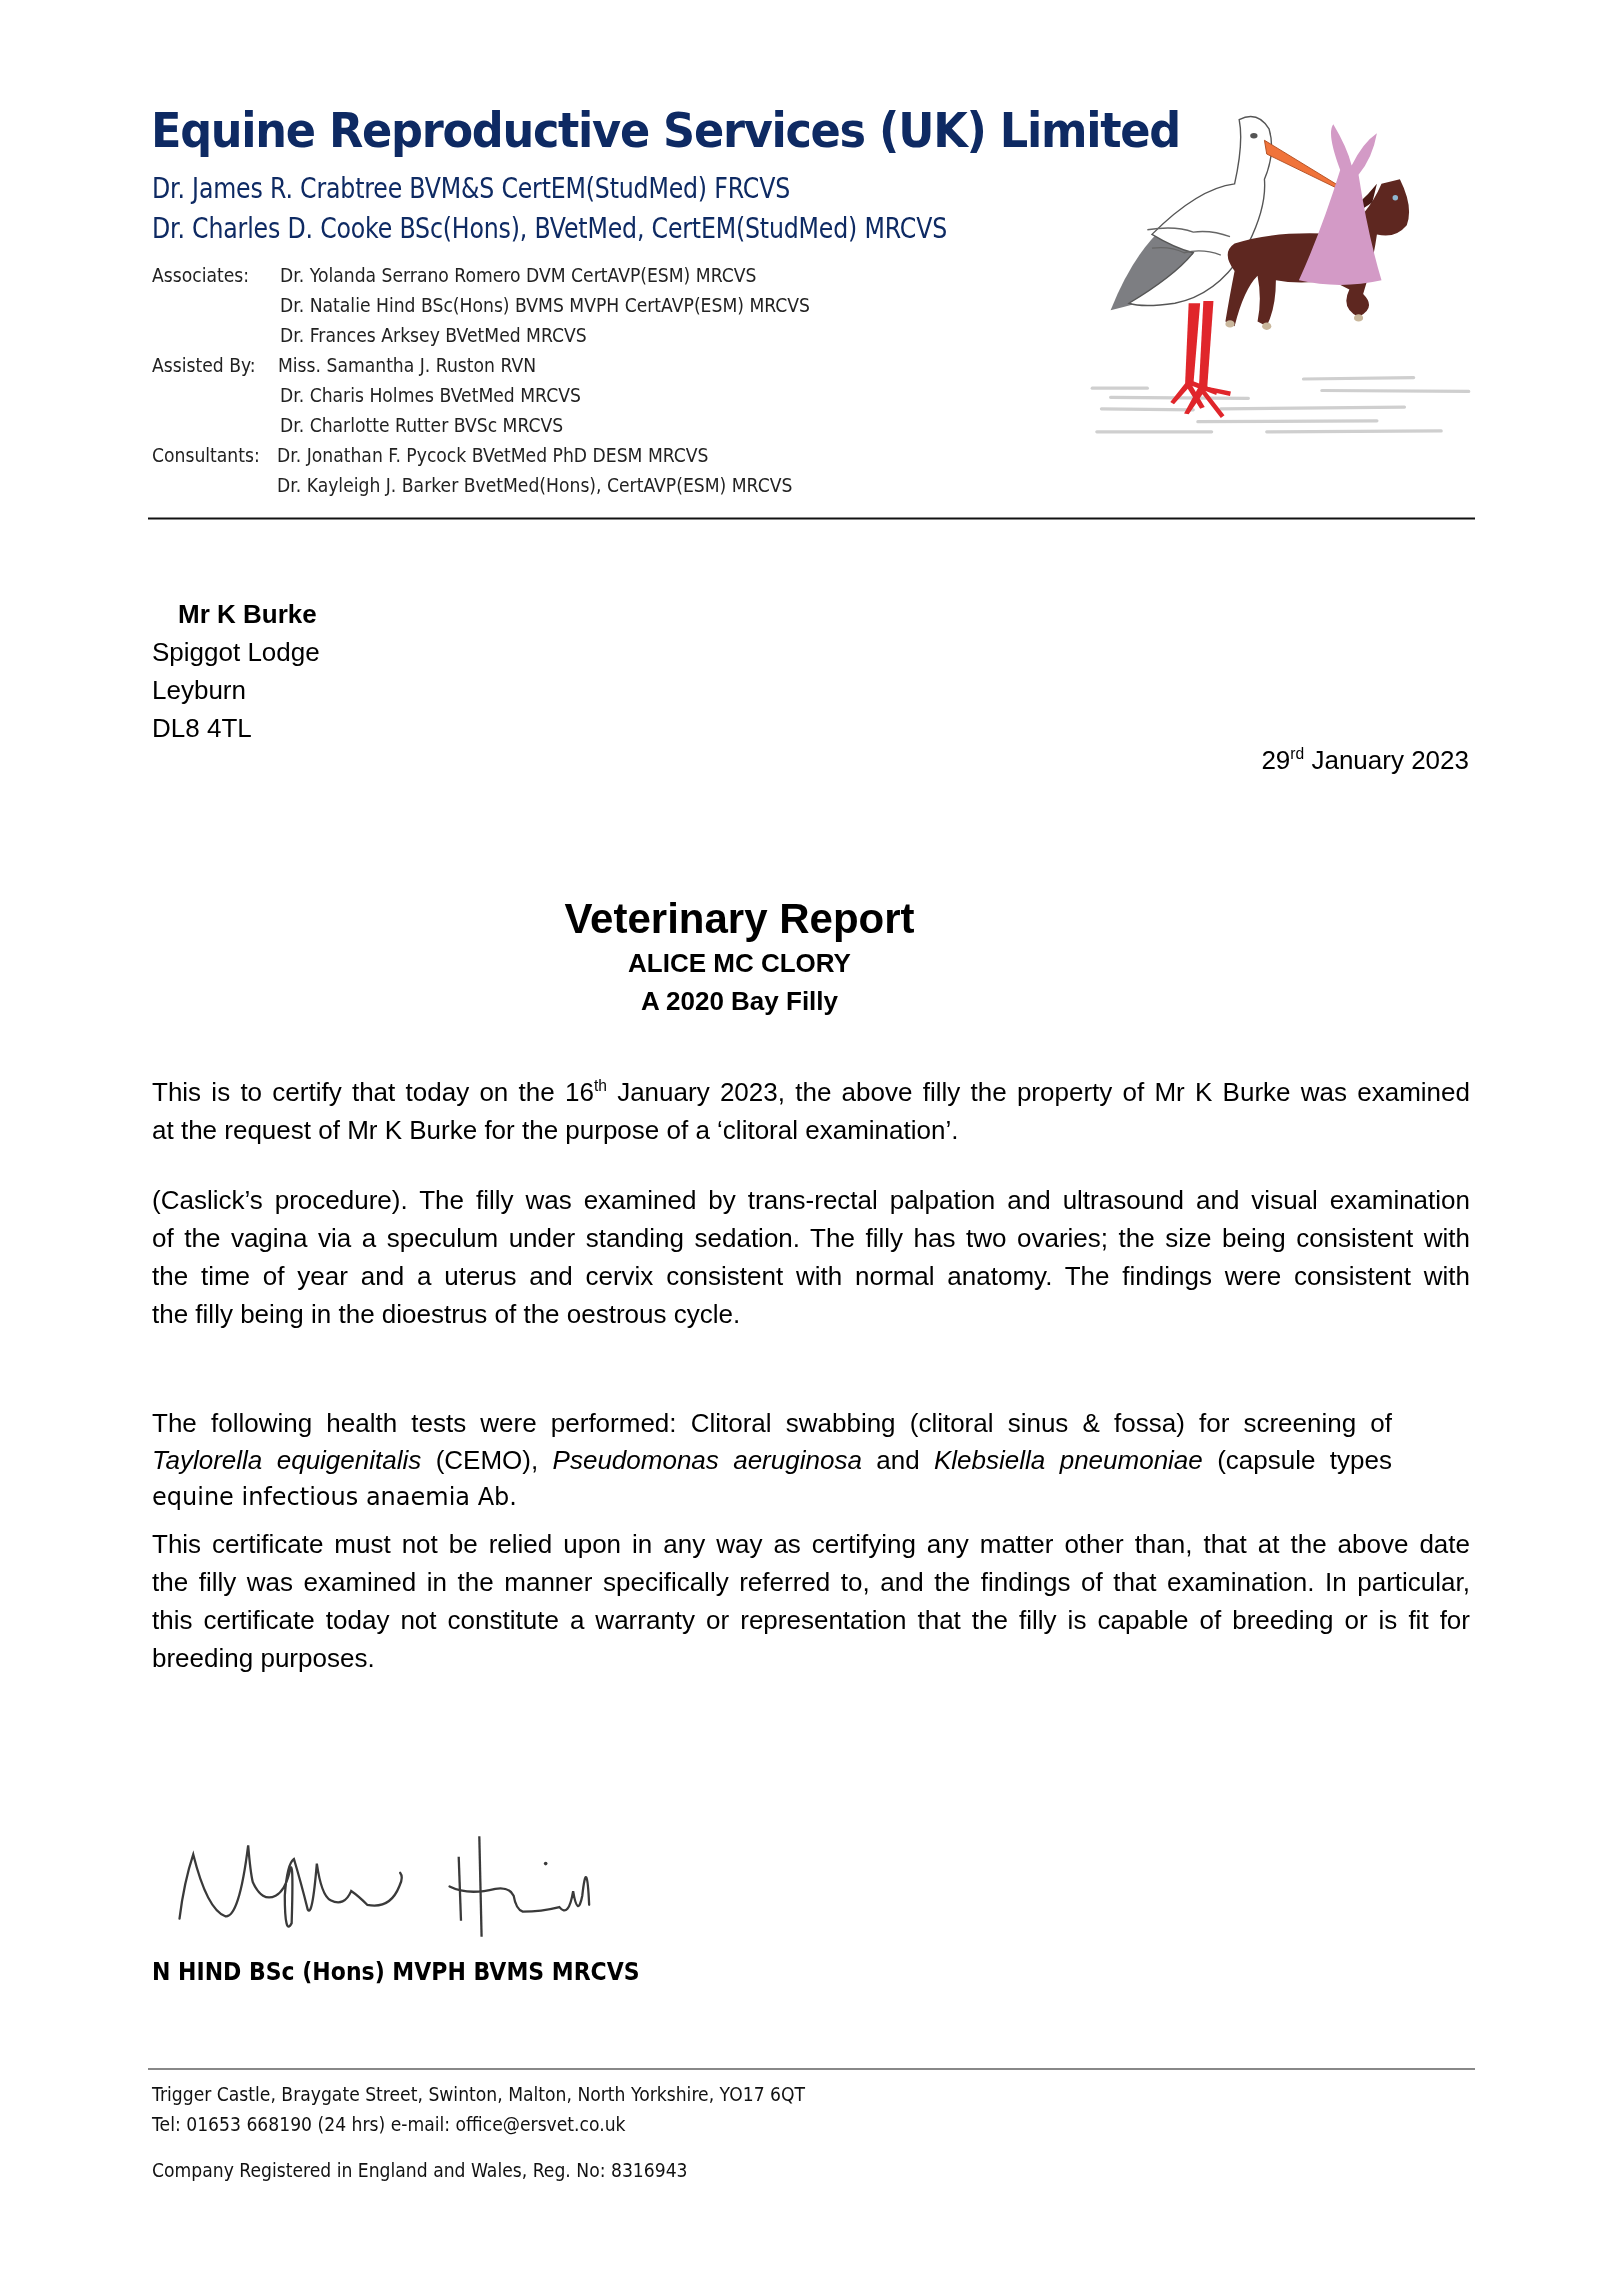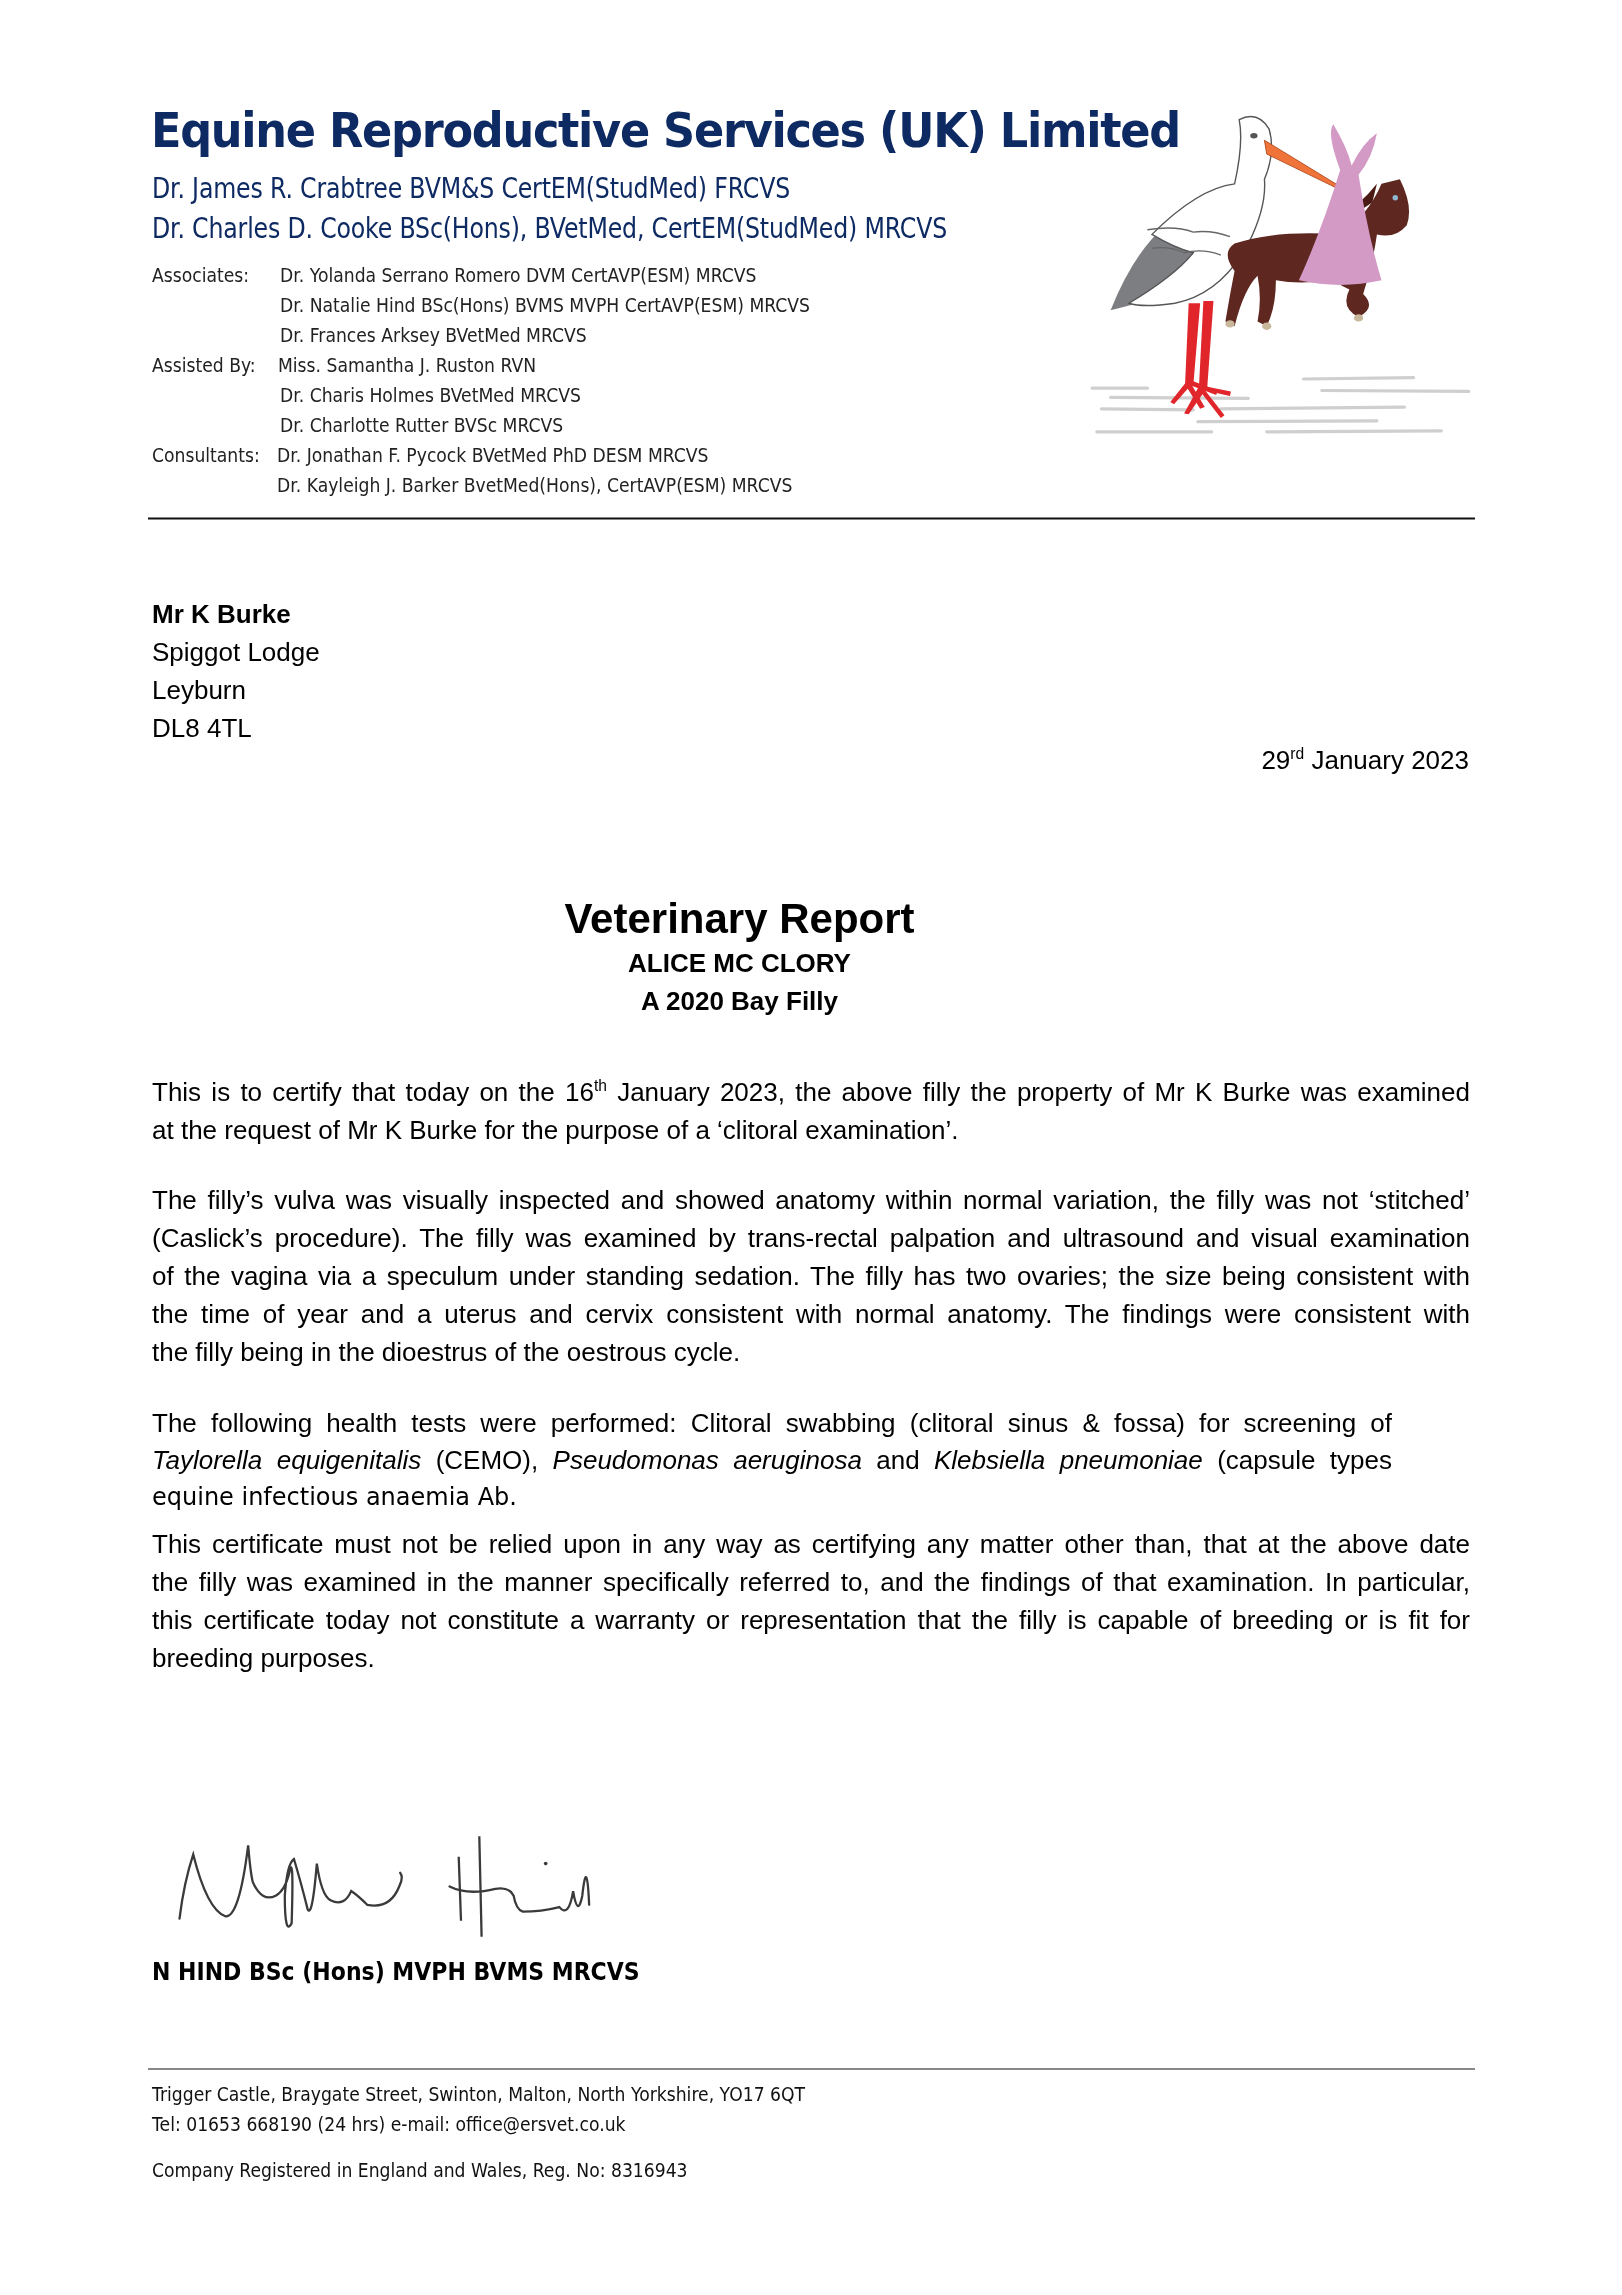--- a/index.html
+++ b/index.html
@@ -30,21 +30,21 @@
   .staff-row .name { position: absolute; left: 128px; top: 0; transform: scaleX(0.86); transform-origin: left top; }
   .staff-row.tight .name { left: 126px; }
   .staff-row.tighter .name { left: 125px; }
 
   .logo { left: 1083px; top: 115px; width: 395px; height: 326px; }
 
   .rule { height: 2.8px; background: #111; border-top: 0.5px solid #888; border-bottom: 0.5px solid #888; }
 
   
   .recipient { left: 152px; top: 595px; font-size: 26px; line-height: 38px; }
-  .recipient .strong { font-weight: bold; }
+  .recipient .strong { font-weight: bold; margin-left: 26px; }
   .date { right: 154px; top: 745px; font-size: 26px; white-space: nowrap; }
   sup { font-size: 0.6em; vertical-align: 0.65em; line-height: 0; }
 
   
   .title-block { left: 0; width: 1438px; top: 893px; text-align: center; }
   .title { font-weight: bold; font-size: 42px; line-height: 51px; margin-left: 41px; }
   .subtitle { font-weight: bold; font-size: 26px; line-height: 38px; margin-left: 41px; text-align: center; }
 
   
   .body-text { left: 152px; width: 1318px; font-size: 26px; line-height: 38px; text-align: justify; }
@@ -167,21 +167,20 @@
   <div class="subtitle">ALICE MC CLORY</div>
   <div class="subtitle">A 2020 Bay Filly</div>
 </div>
 
 <div class="abs body-text" style="top:1073px">
   <span class="line"><span>This is to certify that today on the 16</span><sup>th</sup><span> January 2023, the above filly the property of Mr K Burke was examined</span></span>
   <span class="line last">at the request of Mr K Burke for the purpose of a ‘clitoral examination’.</span>
 </div>
 
 <div class="abs body-text" style="top:1181px">
-  <span class="line">The filly’s vulva was visually inspected and showed anatomy within normal variation, the filly was not ‘stitched’</span>
   <span class="line">(Caslick’s procedure). The filly was examined by trans-rectal palpation and ultrasound and visual examination</span>
   <span class="line">of the vagina via a speculum under standing sedation. The filly has two ovaries; the size being consistent with</span>
   <span class="line">the time of year and a uterus and cervix consistent with normal anatomy. The findings were consistent with</span>
   <span class="line last">the filly being in the dioestrus of the oestrous cycle.</span>
 </div>
 
 <div class="abs body-text" style="top:1405px; width:1240px; line-height:37px;">
   <span class="line">The following health tests were performed: Clitoral swabbing (clitoral sinus &amp; fossa) for screening of</span>
   <span class="line"><i>Taylorella equigenitalis</i><span> (CEMO), </span><i>Pseudomonas aeruginosa</i><span> and </span><i>Klebsiella pneumoniae</i><span> (capsule types</span></span>
   <span class="line last sans-switch">equine infectious anaemia Ab.</span>

